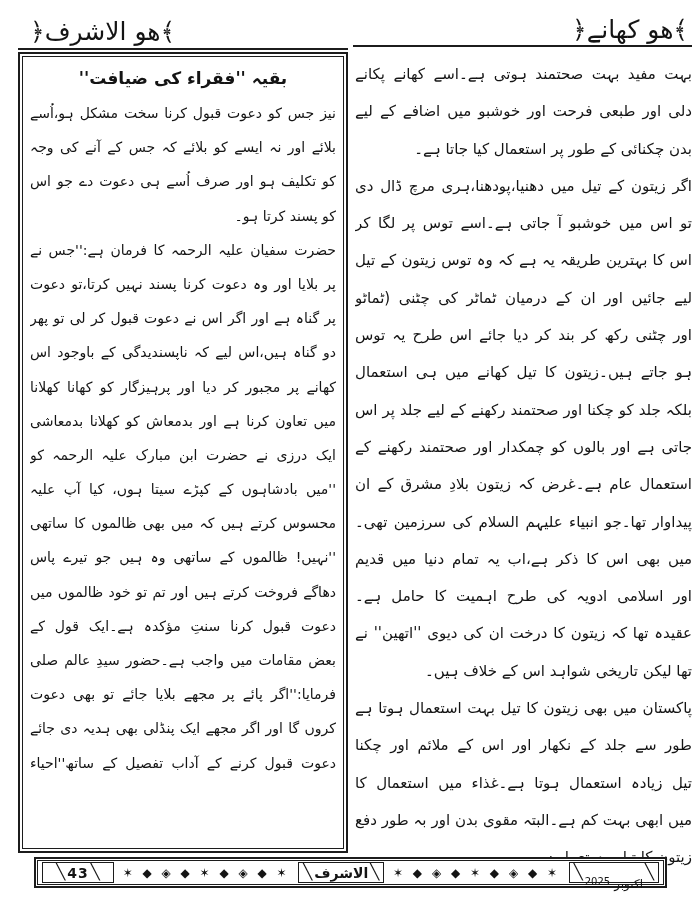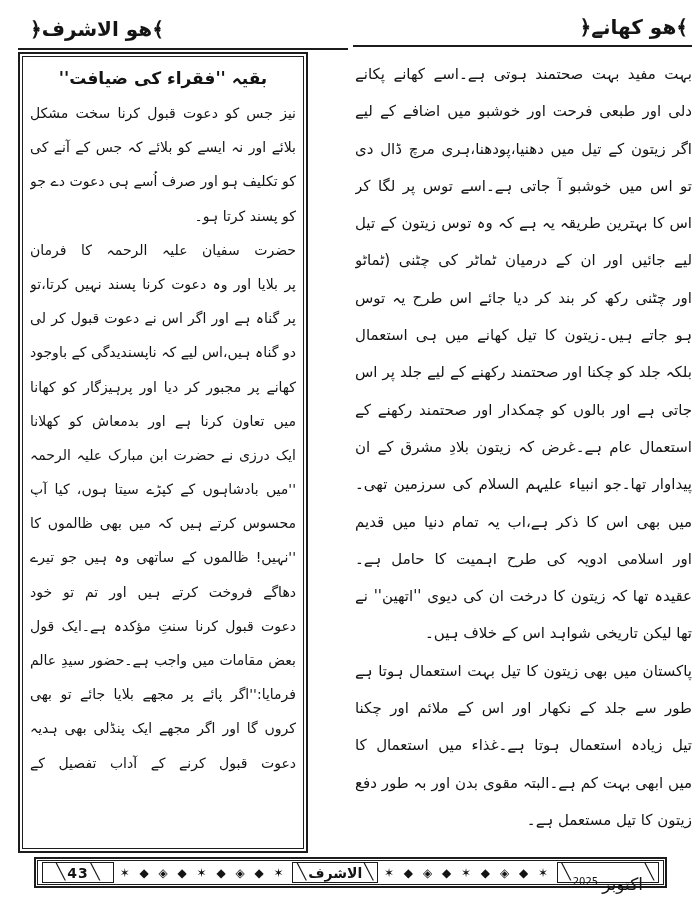--- a/index.html
+++ b/index.html
@@ -1,28 +1,28 @@
 <!DOCTYPE html>
 <html lang="ur" dir="ltr"><head>
 <meta charset="utf-8">
 <style>
   html,body{margin:0;padding:0;background:#ffffff;}
   body{width:700px;height:900px;font-family:"DejaVu Sans",sans-serif;color:#141414;}
   .page{position:relative;width:700px;height:900px;overflow:hidden;background:#fff;}
 
   
-  .hdr{position:absolute;font-weight:bold;font-size:20px;direction:rtl;white-space:nowrap;}
+  .hdr{position:absolute;font-weight:normal;font-size:25px;direction:rtl;white-space:nowrap;}
   .hdr-left{left:30px;top:17px;}
   .hdr-right{right:12px;top:15px;}
   .rule{position:absolute;background:#1c1c1c;height:2px;}
   .rule-left{left:18px;width:330px;top:48px;}
   .rule-right{left:353px;width:339px;top:45px;}
 
   
-  .leftbox{position:absolute;left:18px;top:52px;width:290px;height:801px;border:2px solid #1c1c1c;box-sizing:border-box;padding:2px;background:#fff;}
+  .leftbox{position:absolute;left:18px;top:52px;width:330px;height:801px;border:2px solid #1c1c1c;box-sizing:border-box;padding:2px;background:#fff;}
   .leftbox-inner{border:1px solid #1c1c1c;height:100%;box-sizing:border-box;padding:3px 7px 0 7px;direction:rtl;overflow:hidden;}
   .box-title{text-align:center;font-weight:bold;font-size:17px;line-height:36px;height:36px;overflow:hidden;}
 
   
   .tline{
     direction:rtl;
     text-align:justify;
     text-align-last:justify;
     -moz-text-align-last:justify;
     overflow:hidden;
@@ -36,21 +36,21 @@
   
   .footer{position:absolute;left:34px;top:857px;width:633px;height:31px;border:2px solid #1c1c1c;box-sizing:border-box;padding:1px;background:#fff;}
   .footer-inner{border:1px solid #1c1c1c;height:100%;box-sizing:border-box;display:flex;align-items:center;padding:0 4px;gap:5px;}
   .fbox{border:1.5px solid #1c1c1c;height:21px;display:flex;align-items:center;justify-content:center;padding:0 4px;gap:2px;box-sizing:border-box;background:#fff;}
   .fslash{font-size:15px;line-height:21px;font-weight:bold;}
   .pagenum-box{min-width:72px;}
   .pagenum{font-size:14px;font-weight:bold;letter-spacing:1px;}
   .fcenter-box{min-width:84px;direction:rtl;}
   .fcenter{font-size:14px;font-weight:bold;}
   .fdate-box{min-width:86px;direction:rtl;}
-  .fmonth{font-size:17px;margin-top:22px;}
+  .fmonth{font-size:12px;margin-top:22px;}
   .fyear{font-size:10px;text-decoration:underline;transform:translateY(-3px);display:inline-block;margin-right:2px;margin-top:23px;}
   .orn{flex:1;text-align:center;font-size:12px;letter-spacing:3px;white-space:nowrap;overflow:hidden;color:#141414;}
 </style>
 </head>
 <body>
 
 <div class="page">
 
   <div class="hdr hdr-right">
     <span>﴾هو کھانے﴿</span>
@@ -85,20 +85,21 @@
           <div class="tline">فرمایا:''اگر پائے پر مجھے بلایا جائے تو بھی دعوت قبول</div>
           <div class="tline">کروں گا اور اگر مجھے ایک پنڈلی بھی ہدیہ دی جائے تو بھی</div>
           <div class="tline">دعوت قبول کرنے کے آداب تفصیل کے ساتھ''احیاء علوم</div>
         </div>
     </div>
   </div>
 
   <div class="rightcol">
       <div class="tline">بہت مفید بہت صحتمند ہوتی ہے۔اسے کھانے پکانے میں خوش</div>
       <div class="tline">دلی اور طبعی فرحت اور خوشبو میں اضافے کے لیے اور مقوی</div>
+      <div class="tline pend">بدن چکنائی کے طور پر استعمال کیا جاتا ہے۔</div>
       <div class="tline">اگر زیتون کے تیل میں دھنیا،پودھنا،ہری مرچ ڈال دی جائے</div>
       <div class="tline">تو اس میں خوشبو آ جاتی ہے۔اسے توس پر لگا کر بھی کھاتے ہیں</div>
       <div class="tline">اس کا بہترین طریقہ یہ ہے کہ وہ توس زیتون کے تیل میں بھگو</div>
       <div class="tline">لیے جائیں اور ان کے درمیان ٹماٹر کی چٹنی (ٹماٹو ساس) یا کوئی</div>
       <div class="tline">اور چٹنی رکھ کر بند کر دیا جائے اس طرح یہ توس نہایت لذیذ</div>
       <div class="tline">ہو جاتے ہیں۔زیتون کا تیل کھانے میں ہی استعمال نہیں ہوتا</div>
       <div class="tline">بلکہ جلد کو چکنا اور صحتمند رکھنے کے لیے جلد پر اس کی مالش بھی کی</div>
       <div class="tline">جاتی ہے اور بالوں کو چمکدار اور صحتمند رکھنے کے لیے بھی اس کا</div>
       <div class="tline">استعمال عام ہے۔غرض کہ زیتون بلادِ مشرق کے ان علاقوں کی</div>
       <div class="tline">پیداوار تھا۔جو انبیاء علیہم السلام کی سرزمین تھی۔قرآن شریف</div>

